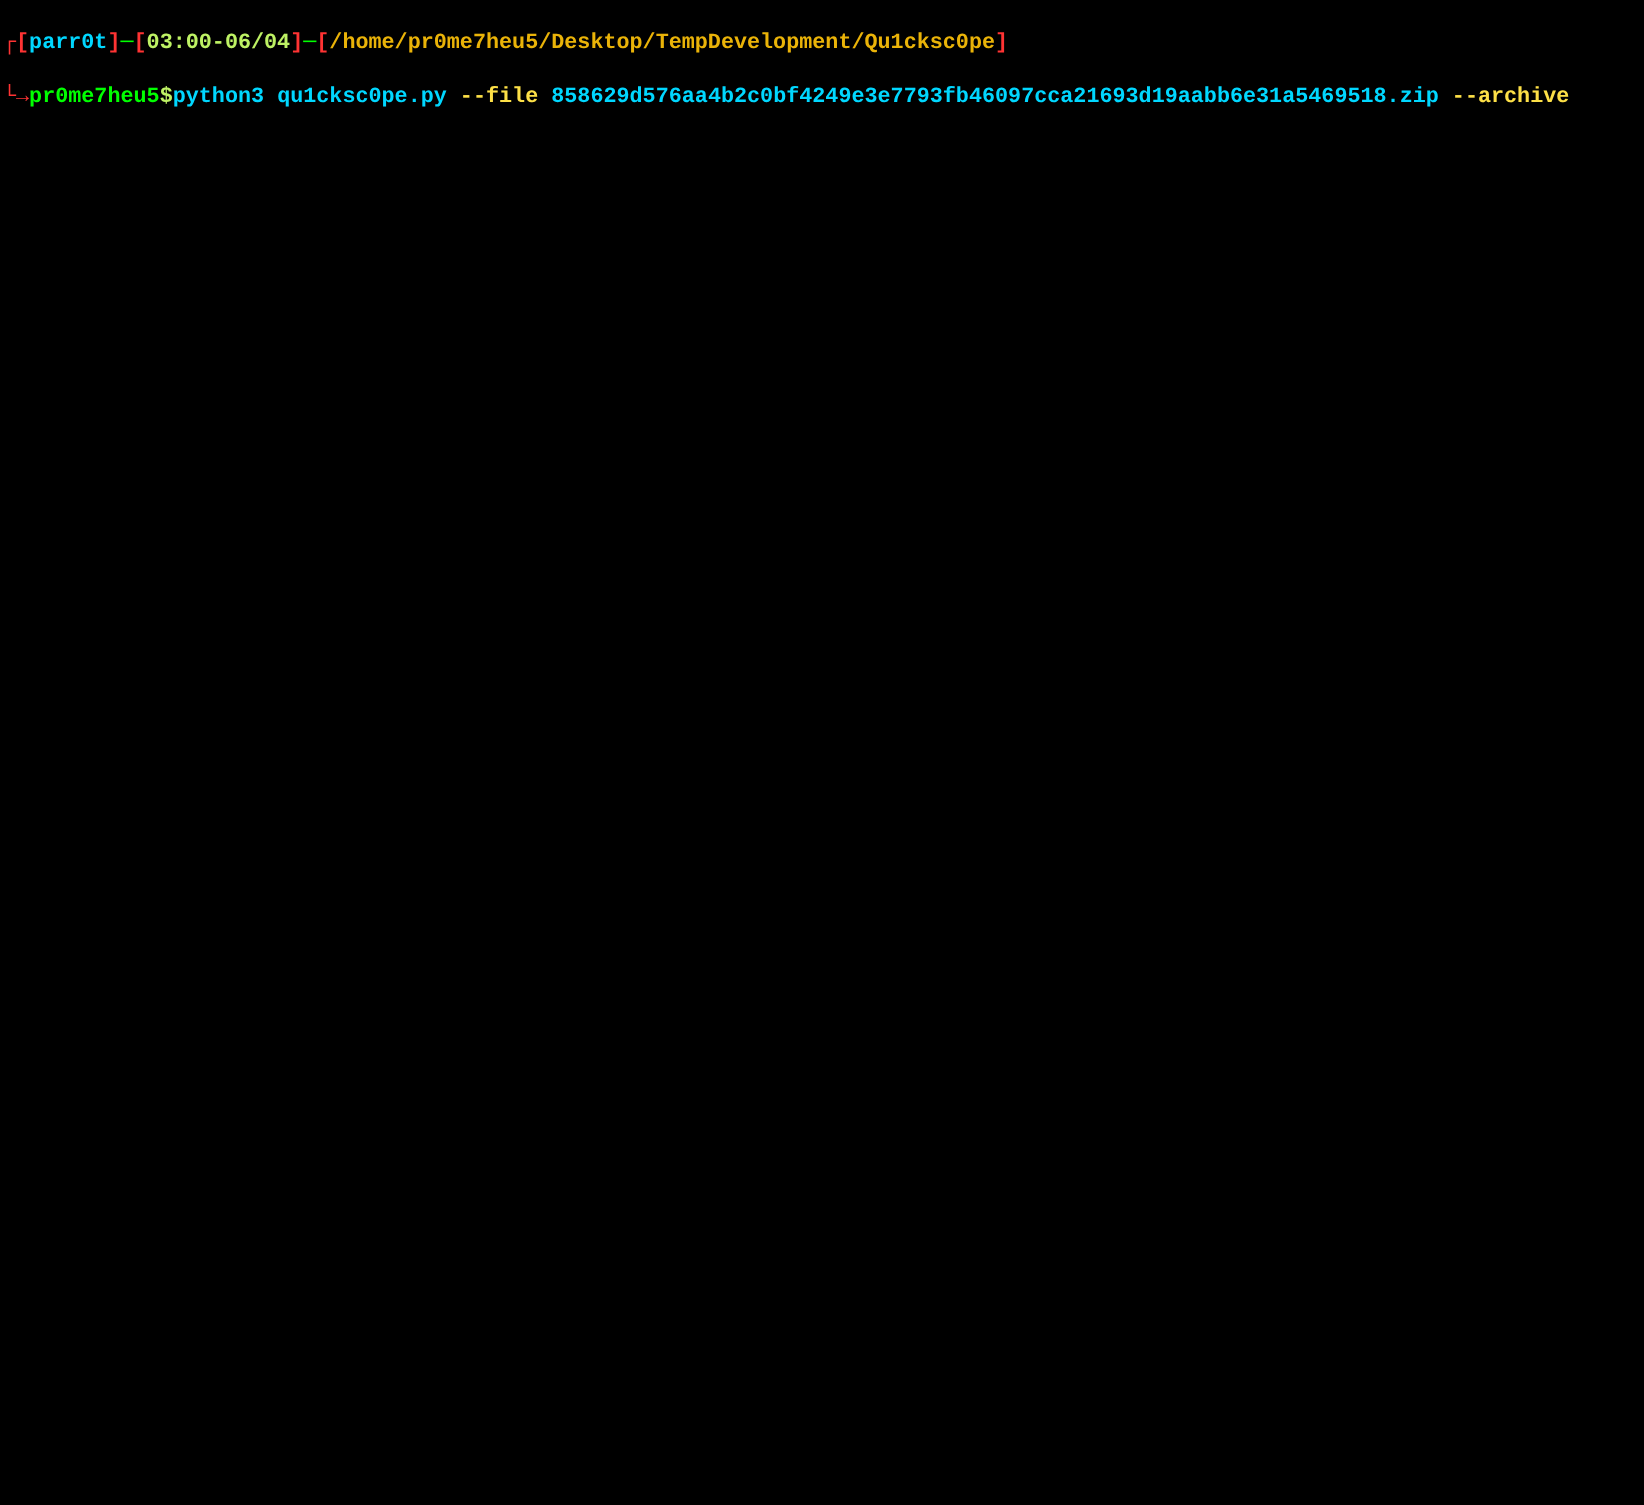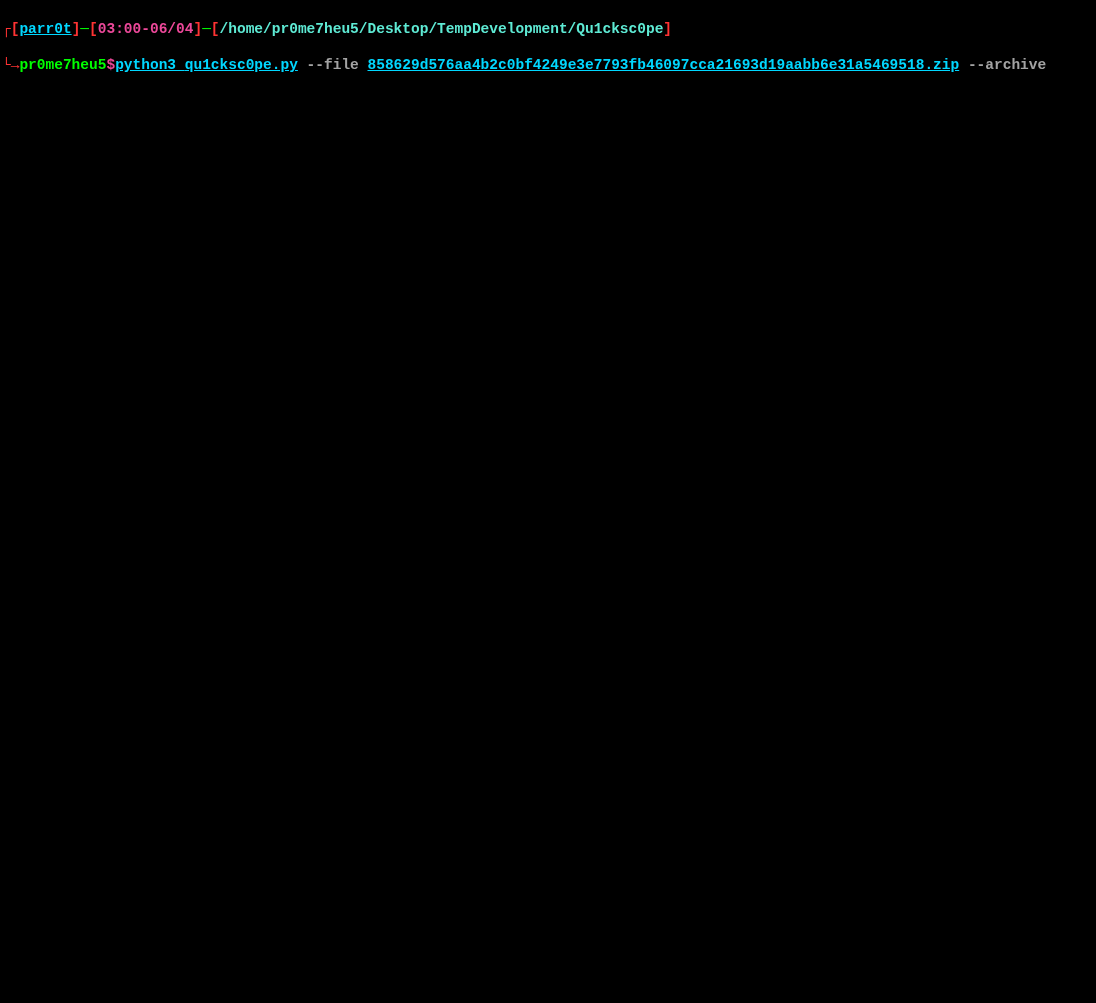--- a/index.html
+++ b/index.html
@@ -17,24 +17,24 @@
       line-height: 18px;
       padding: 2px 0;
       overflow: hidden;
     }
     .terminal {
       white-space: pre;
       padding-left: 2px;
     }
     .red { color: #ff3333; }
     .green { color: #00ff00; }
-    .yellow { color: #ec4899; }
-    .cyan { color: #00d7ff; text-decoration: underline; }
-    .blue { color: #5eead4; }
-    .white { color: #a3a3a3; }
+    .yellow { color: #bef264; }
+    .cyan { color: #00d7ff; }
+    .blue { color: #eab308; }
+    .white { color: #fde047; }
     .underline { }
     .line {
       display: block;
     }
   </style>
 </head>
 <body>
 
 <div class="terminal">
 <span class="line"><span class="red">┌</span><span class="red">[</span><span class="cyan">parr0t</span><span class="red">]</span><span class="green">─</span><span class="red">[</span><span class="yellow">03:00-06/04</span><span class="red">]</span><span class="green">─</span><span class="red">[</span><span class="blue">/home/pr0me7heu5/Desktop/TempDevelopment/Qu1cksc0pe</span><span class="red">]</span></span>

